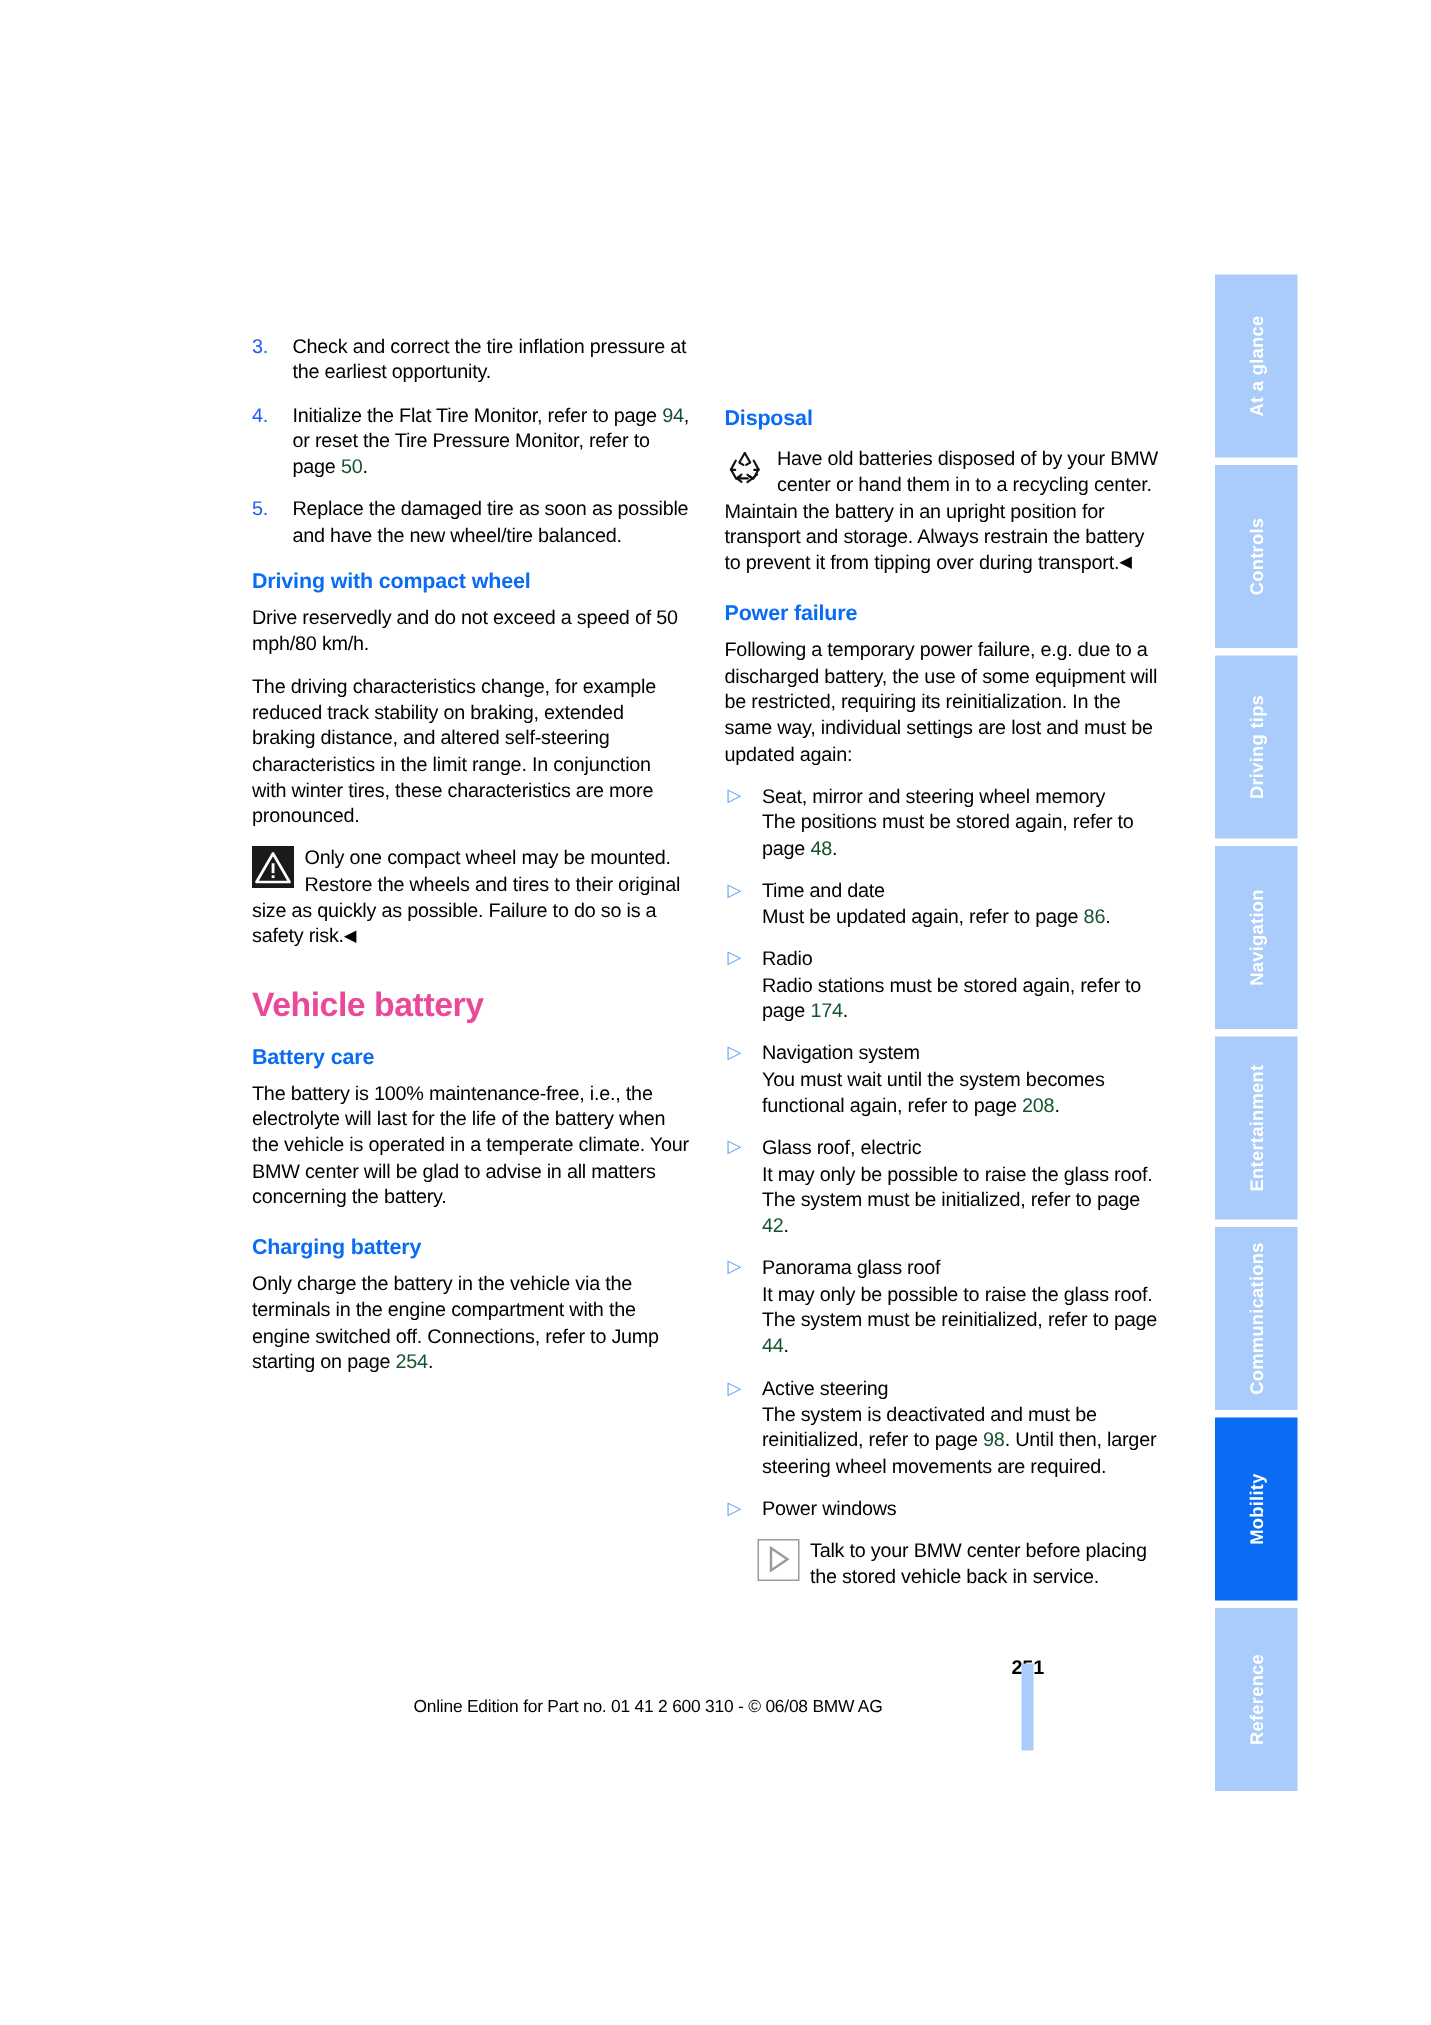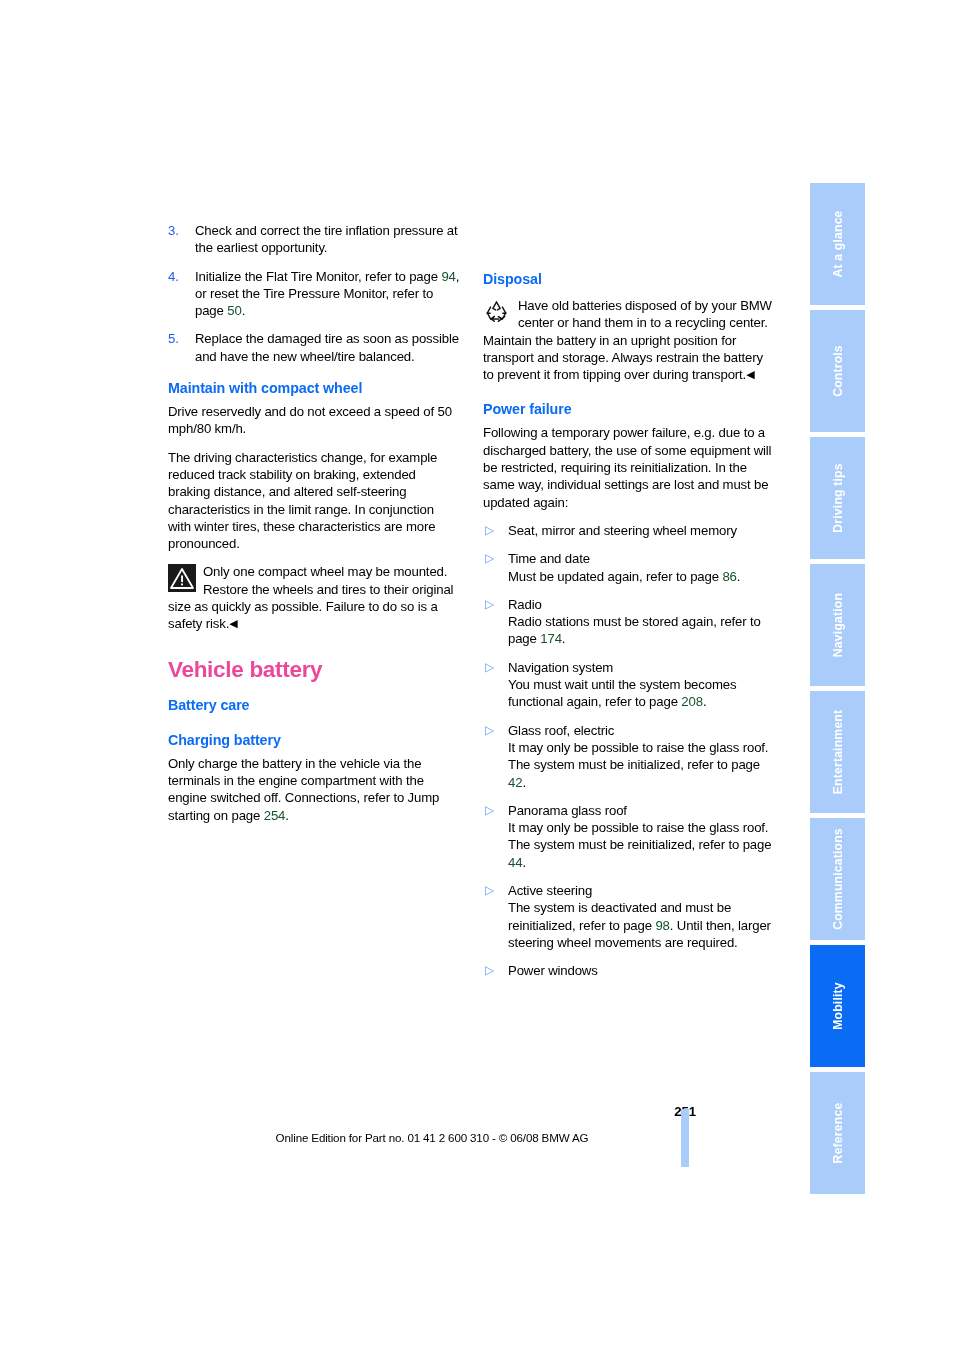--- a/index.html
+++ b/index.html
@@ -219,38 +219,39 @@
     <div class="num-item">
       <span class="num">4.</span>
       <span><span>Initialize the Flat Tire Monitor, refer to page </span><span class="ref">94</span><span>, or reset the Tire Pressure Monitor, refer to page </span><span class="ref">50</span><span>.</span></span>
     </div>
 
     <div class="num-item">
       <span class="num">5.</span>
       <span>Replace the damaged tire as soon as possible and have the new wheel/tire balanced.</span>
     </div>
 
-    <div class="h2 tight">Maintain with compact wheel</div>
+    <div class="h2 tight">Driving with compact wheel</div>
     <p>Drive reservedly and do not exceed a speed of 50 mph/80 km/h.</p>
     <p>The driving characteristics change, for example reduced track stability on braking, extended braking distance, and altered self-steering characteristics in the limit range. In conjunction with winter tires, these characteristics are more pronounced.</p>
 
     <div class="note-block">
       <span class="note-icon icon-warning flush">
         <svg width="28" height="28" viewBox="0 0 28 28">
           <polygon points="14,5 25,24 3,24" fill="none" stroke="#ffffff" stroke-width="1.8" stroke-linejoin="round"></polygon>
           <rect x="13.1" y="11.5" width="1.9" height="6.6" fill="#ffffff"></rect>
           <rect x="13.1" y="19.5" width="1.9" height="1.9" fill="#ffffff"></rect>
         </svg>
       </span>
       <span class="note-text"><span>Only one compact wheel may be mounted. Restore the wheels and tires to their original size as quickly as possible. Failure to do so is a safety risk.</span><span class="endmark">◀</span></span>
     </div>
 
     <div class="h1">Vehicle battery</div>
 
     <div class="h2 first">Battery care</div>
+    <p>The battery is 100% maintenance-free, i.e., the electrolyte will last for the life of the battery when the vehicle is operated in a temperate climate. Your BMW center will be glad to advise in all matters concerning the battery.</p>
 
     <div class="h2">Charging battery</div>
     <p><span>Only charge the battery in the vehicle via the terminals in the engine compartment with the engine switched off. Connections, refer to Jump starting on page </span><span class="ref">254</span><span>.</span></p>
 
   </div>
 
   <div class="col" id="col-right">
 
     <div class="h2 first">Disposal</div>
 
@@ -273,20 +274,21 @@
       </span>
       <span class="note-text"><span>Have old batteries disposed of by your BMW center or hand them in to a recycling center. Maintain the battery in an upright position for transport and storage. Always restrain the battery to prevent it from tipping over during transport.</span><span class="endmark">◀</span></span>
     </div>
 
     <div class="h2">Power failure</div>
     <p>Following a temporary power failure, e.g. due to a discharged battery, the use of some equipment will be restricted, requiring its reinitialization. In the same way, individual settings are lost and must be updated again:</p>
 
     <div class="bullet-item">
       <span class="bullet">▷</span>
       <span>Seat, mirror and steering wheel memory</span><br>
+      <span><span>The positions must be stored again, refer to page </span><span class="ref">48</span><span>.</span></span>
     </div>
 
     <div class="bullet-item">
       <span class="bullet">▷</span>
       <span>Time and date</span><br>
       <span><span>Must be updated again, refer to page </span><span class="ref">86</span><span>.</span></span>
     </div>
 
     <div class="bullet-item">
       <span class="bullet">▷</span>
@@ -316,20 +318,28 @@
       <span class="bullet">▷</span>
       <span>Active steering</span><br>
       <span><span>The system is deactivated and must be reinitialized, refer to page </span><span class="ref">98</span><span>. Until then, larger steering wheel movements are required.</span></span>
     </div>
 
     <div class="bullet-item">
       <span class="bullet">▷</span>
       <span>Power windows</span><br>
     </div>
 
+    <div class="note-block">
+      <span class="note-icon icon-hint inset">
+        <svg width="25" height="25" viewBox="0 0 25 25">
+          <polygon points="8,5 19,12.5 8,20" fill="none" stroke="#9a9a9a" stroke-width="1.6"></polygon>
+        </svg>
+      </span>
+      <span class="note-text">Talk to your BMW center before placing the stored vehicle back in service.</span>
+    </div>
 
   </div>
 
   <div id="tab-rail">
     <div class="tab" style="top:0px; height:122px;">
       <span class="tab-label">At a glance</span>
     </div>
     <div class="tab" style="top:127px; height:122px;">
       <span class="tab-label">Controls</span>
     </div>

